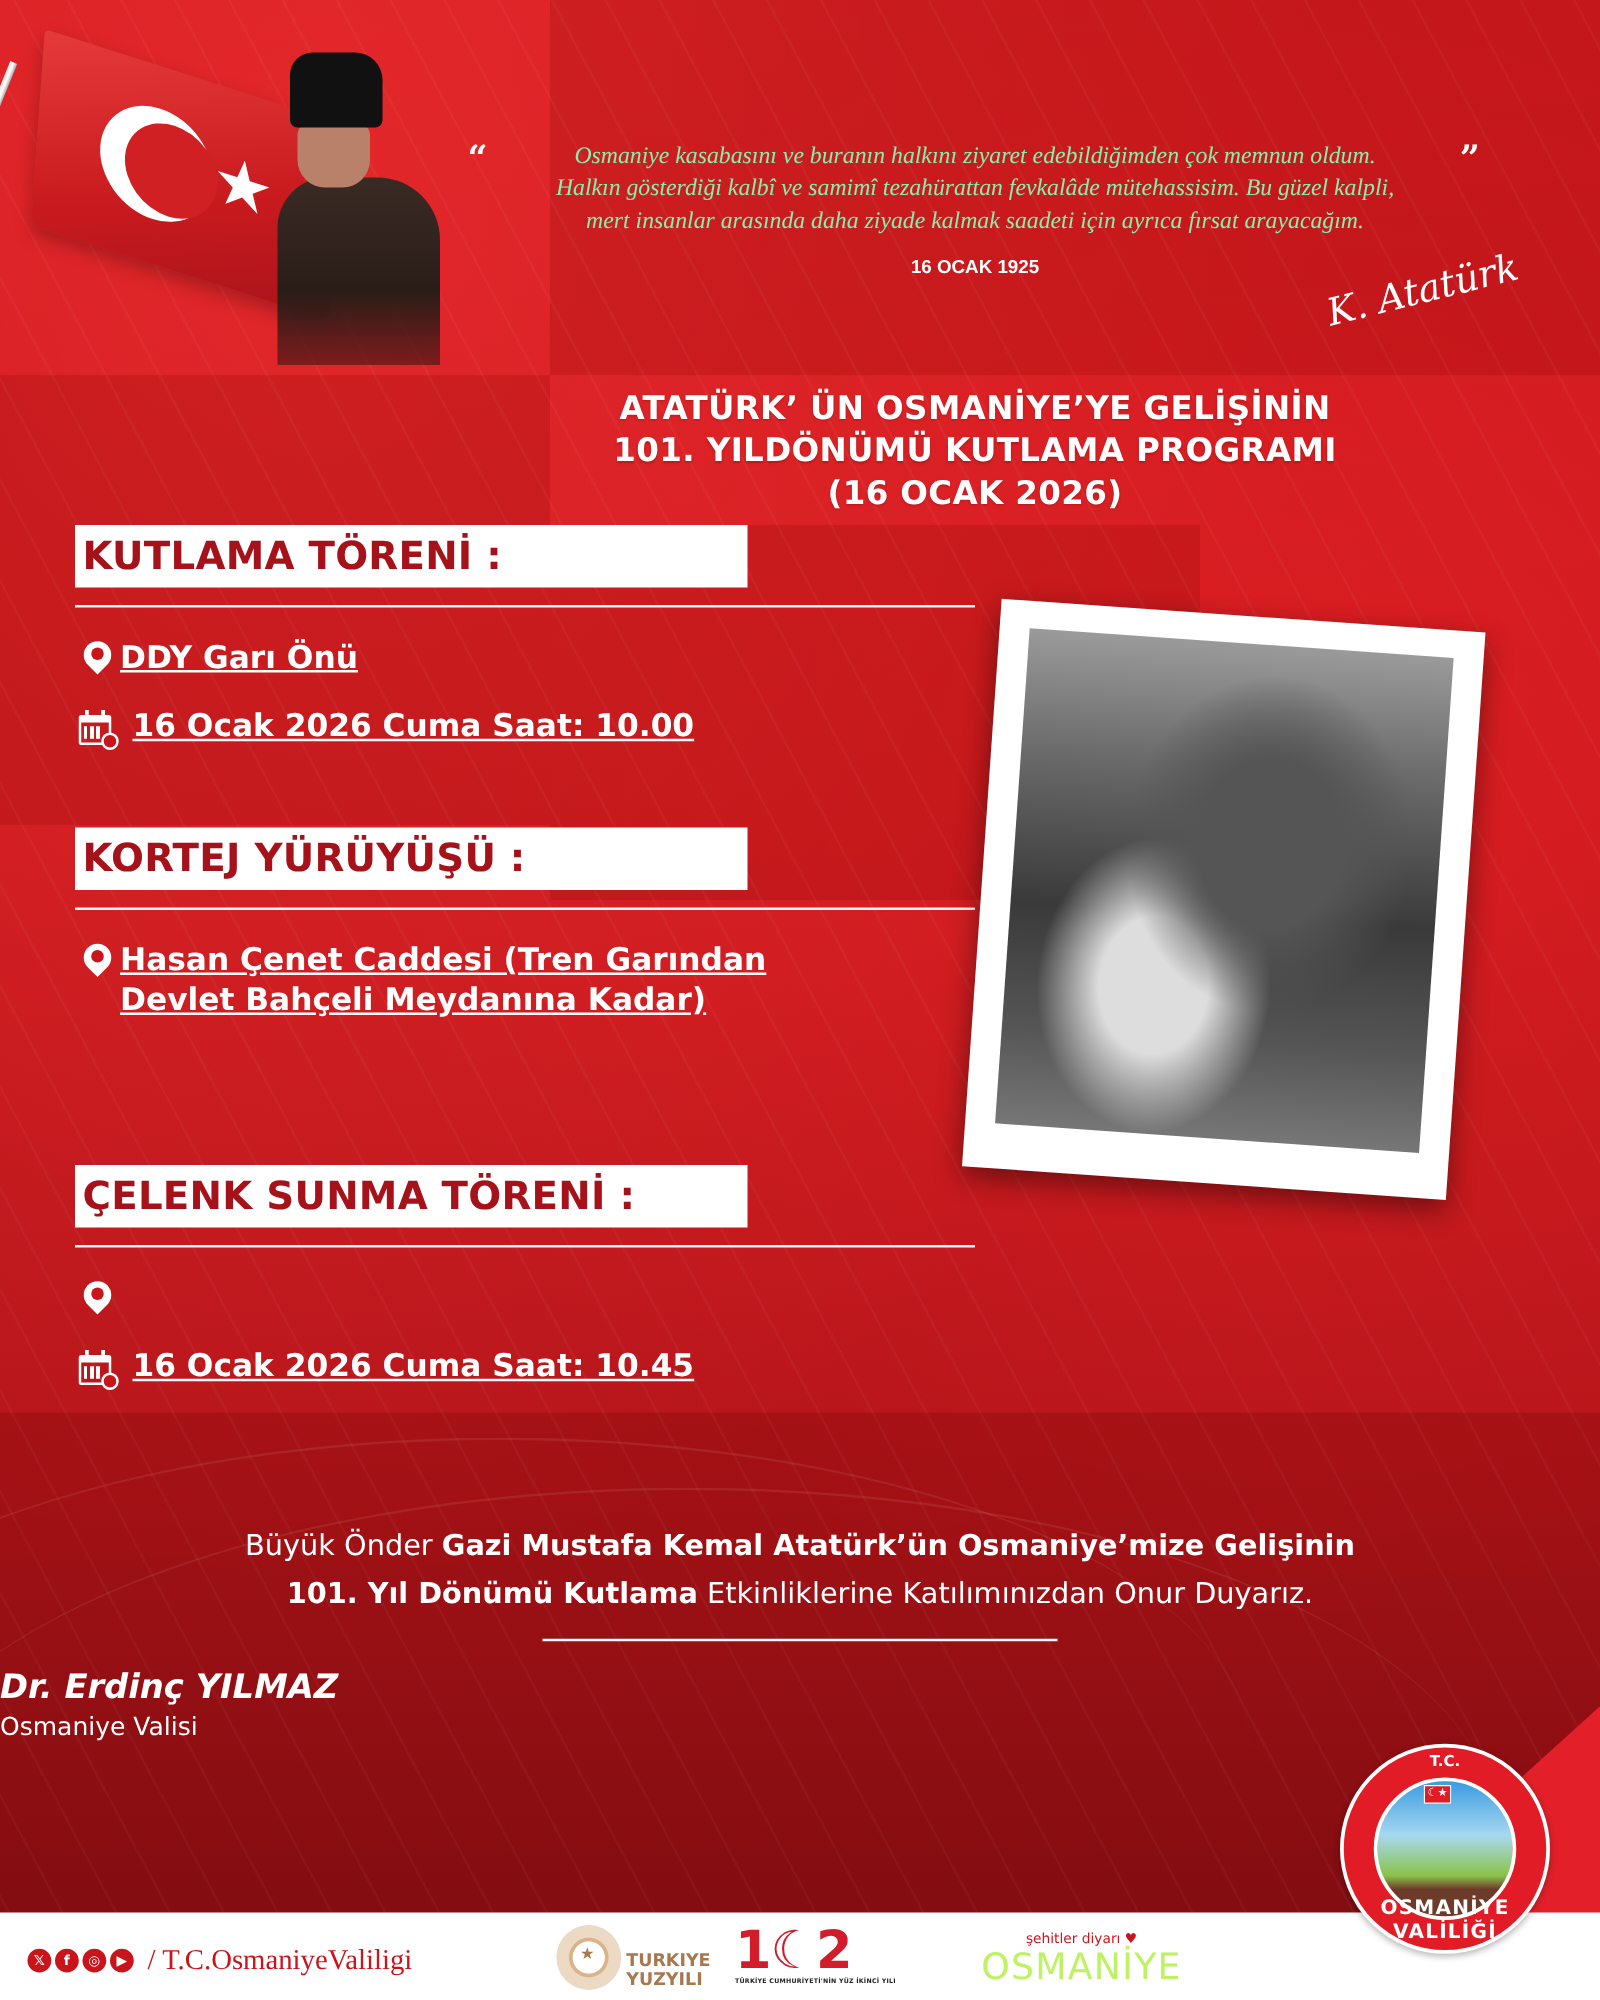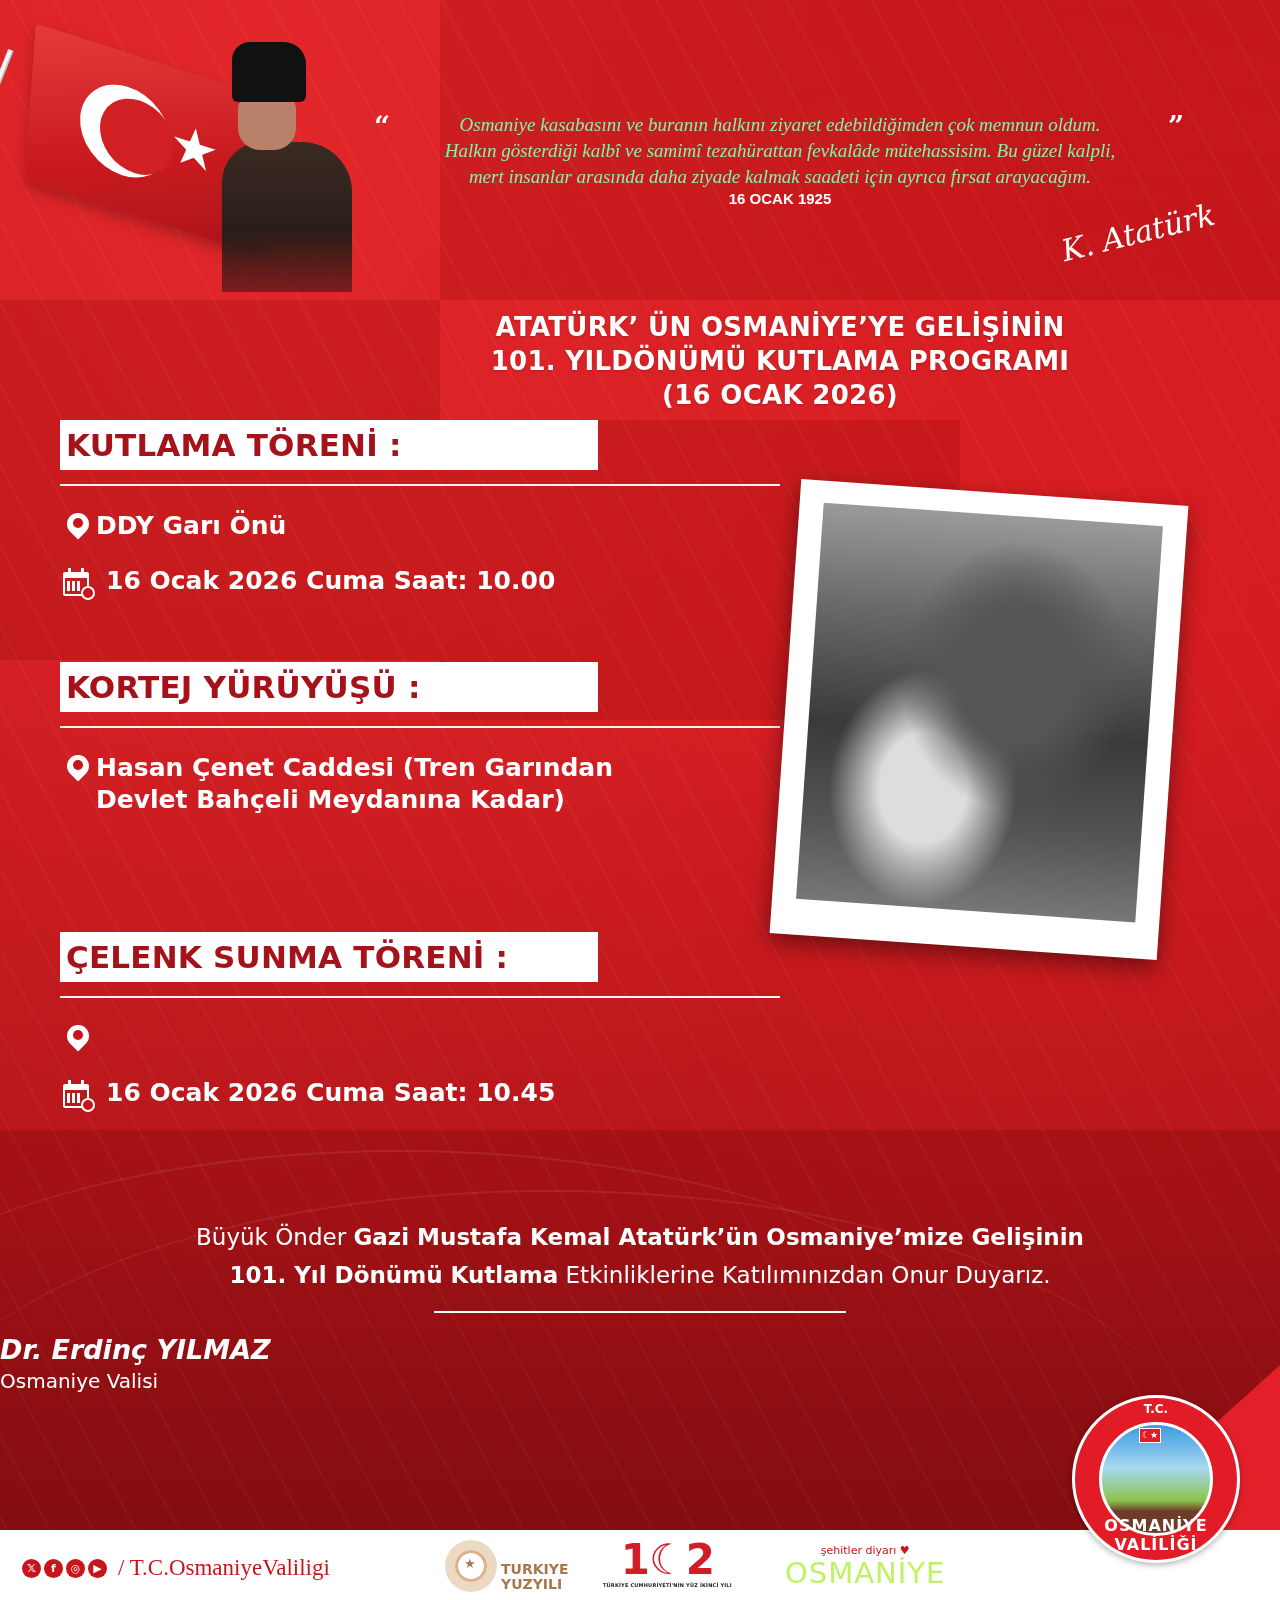--- a/index.html
+++ b/index.html
@@ -42,28 +42,28 @@
     .portrait { position: absolute; left: 222px; top: 2px; width: 140px; height: 250px; }
     .portrait .hat { position: absolute; left: 10px; top: 0; width: 74px; height: 60px; background: #111; border-radius: 18px 22px 6px 6px; }
     .portrait .face { position: absolute; left: 16px; top: 56px; width: 58px; height: 52px; background: #b9806a; border-radius: 10px 10px 22px 22px; }
     .portrait .coat { position: absolute; left: 0; top: 100px; width: 130px; height: 150px; background: linear-gradient(180deg,#3a2a24,#2a1d18 60%, rgba(60,20,20,0.6)); border-radius: 40px 50px 0 0; }
 
     
     .quote { position: absolute; left: 370px; top: 112px; width: 820px; text-align: center; }
     .quote-mark { position: absolute; top: -2px; font-family: "DejaVu Serif", serif; font-size: 28px; font-weight: bold; color: #fff; }
     .quote-mark.l { left: 4px; } .quote-mark.r { right: 6px; }
     .quote-text { font-family: "Liberation Serif", serif; font-style: italic; font-size: 19px; line-height: 26px; color: #86efac; }
-    .quote-date { margin-top: 0; font-family: "Liberation Sans", sans-serif; font-weight: bold; font-size: 15px; }
+    .quote-date { margin-top: 15px; font-family: "Liberation Sans", sans-serif; font-weight: bold; font-size: 15px; }
     .signature { position: absolute; left: 1060px; top: 215px; font-family: "DejaVu Serif", serif; font-style: italic; font-size: 30px; transform: rotate(-14deg); color: #fff; }
 
     
     .main-title { position: absolute; left: 440px; top: 310px; width: 680px; text-align: center; font-family: "DejaVu Sans", sans-serif; font-weight: bold; font-size: 26px; line-height: 34px; letter-spacing: 0.3px; text-shadow: 0 1px 2px rgba(0,0,0,0.2); }
 
     
-    .section { position: absolute; left: 60px; width: 720px; }
+    .section { position: absolute; left: 60px; width: 720px; text-decoration: underline; }
     .section-head {
       display: inline-block; width: 538px; height: 50px; background: #fff;
       color: #a5121a; font-weight: bold; font-size: 31px; line-height: 50px; padding-left: 6px;
       letter-spacing: 0.2px;
     }
     .section-rule { margin-top: 14px; height: 2px; width: 720px; background: #fff; opacity: 0.95; }
     .row { display: flex; align-items: flex-start; margin-top: 16px; font-weight: bold; font-size: 25px; line-height: 32px; }
     .row .ic { width: 36px; flex: 0 0 36px; display: flex; justify-content: center; padding-top: 3px; }
     .pin { width: 22px; height: 30px; position: relative; }
     .pin::before { content: ""; position: absolute; left: 0; top: 0; width: 22px; height: 22px; border-radius: 50% 50% 50% 0; transform: rotate(-45deg); background: #fff; }
@@ -106,21 +106,21 @@
     
     .footer { position: absolute; left: 0; top: 1530px; width: 1280px; height: 70px; background: #fff; }
     .footer-wedge { position: absolute; right: 0; top: 1365px; width: 260px; height: 235px; background: #e3202a; clip-path: polygon(100% 0, 100% 100%, 0 100%); }
     .social { position: absolute; left: 22px; top: 1555px; display: flex; align-items: center; gap: 3px; }
     .soc { width: 19px; height: 19px; border-radius: 50%; background: #c8141a; color: #fff; font-size: 11px; font-weight: bold; text-align: center; line-height: 19px; }
     .handle { margin-left: 8px; font-family: "Liberation Serif", serif; font-size: 23px; color: #c8141a; }
     .ty-logo { position: absolute; left: 445px; top: 1540px; display: flex; align-items: flex-end; gap: 4px; }
     .ty-logo .sun { width: 52px; height: 52px; border-radius: 50%; background: radial-gradient(circle, #fff 0 34%, #d9b48a 36% 42%, rgba(217,180,138,0.5) 44% 70%, transparent 72%); position: relative; }
     .ty-logo .sun::after { content: "★"; position: absolute; left: 19px; top: 16px; font-size: 13px; color: #a7784e; }
     .ty-logo .txt { color: #a7784e; font-weight: bold; font-size: 14px; line-height: 15px; }
-    .c102 { position: absolute; left: 603px; top: 1538px; text-align: center; }
+    .c102 { position: absolute; left: 588px; top: 1538px; }
     .c102 .num { color: #d21c2a; font-weight: bold; font-size: 42px; line-height: 44px; letter-spacing: -1px; }
     .c102 .sub { color: #222; font-size: 5px; font-weight: bold; letter-spacing: 0.2px; }
     .osm-logo { position: absolute; left: 785px; top: 1544px; text-align: center; }
     .osm-logo .small { color: #c8141a; font-size: 11px; }
     .osm-logo .big { color: #bef264; font-size: 29px; letter-spacing: 1px; line-height: 32px; }
   </style>
 </head>
 <body>
 
 <div class="bg"></div>

